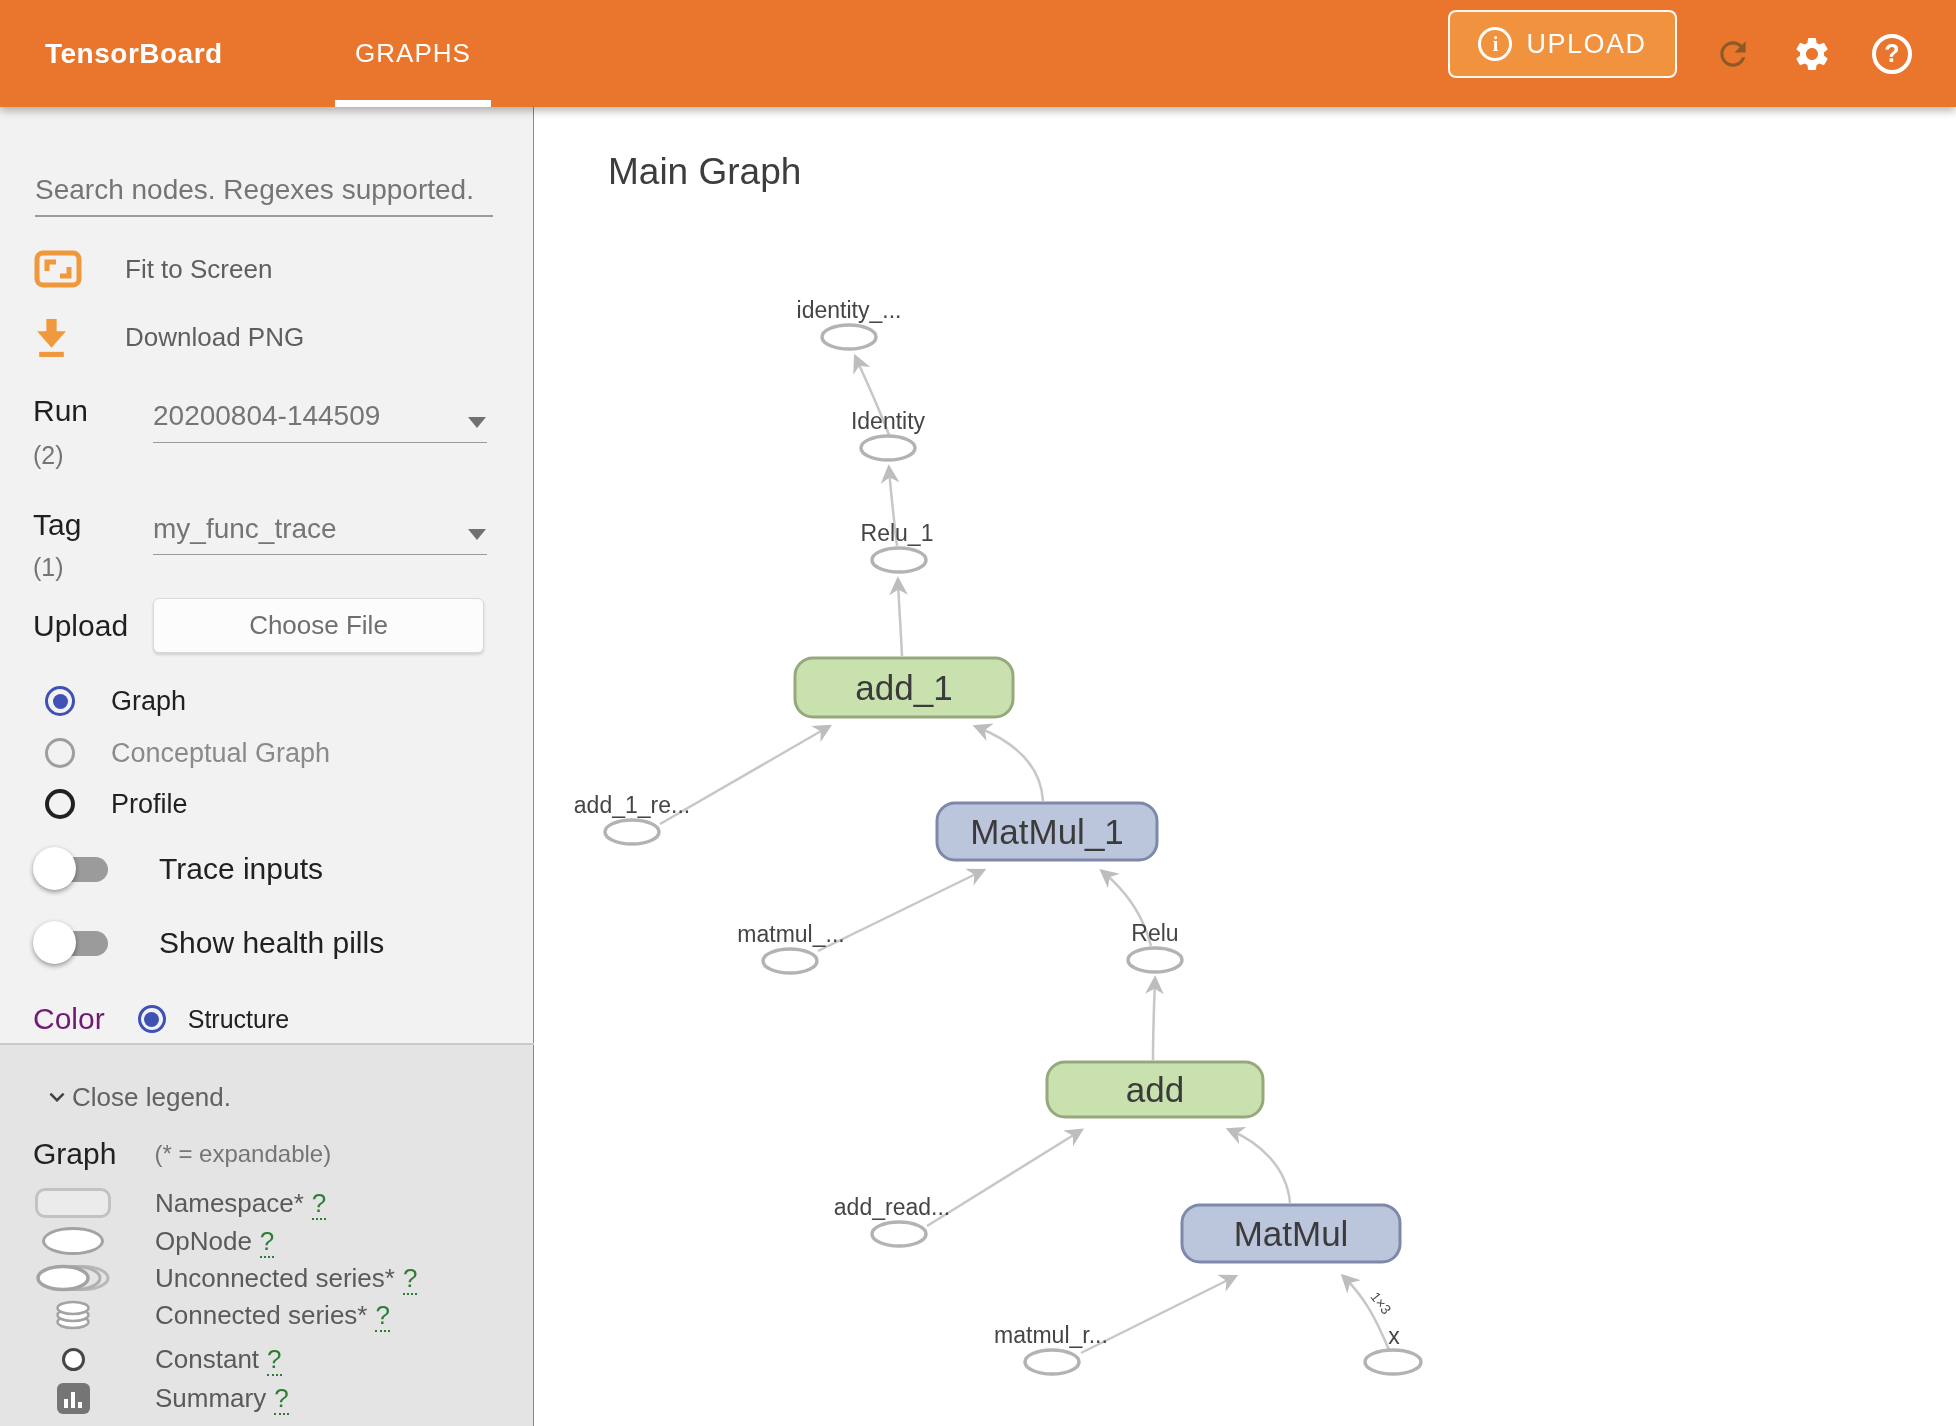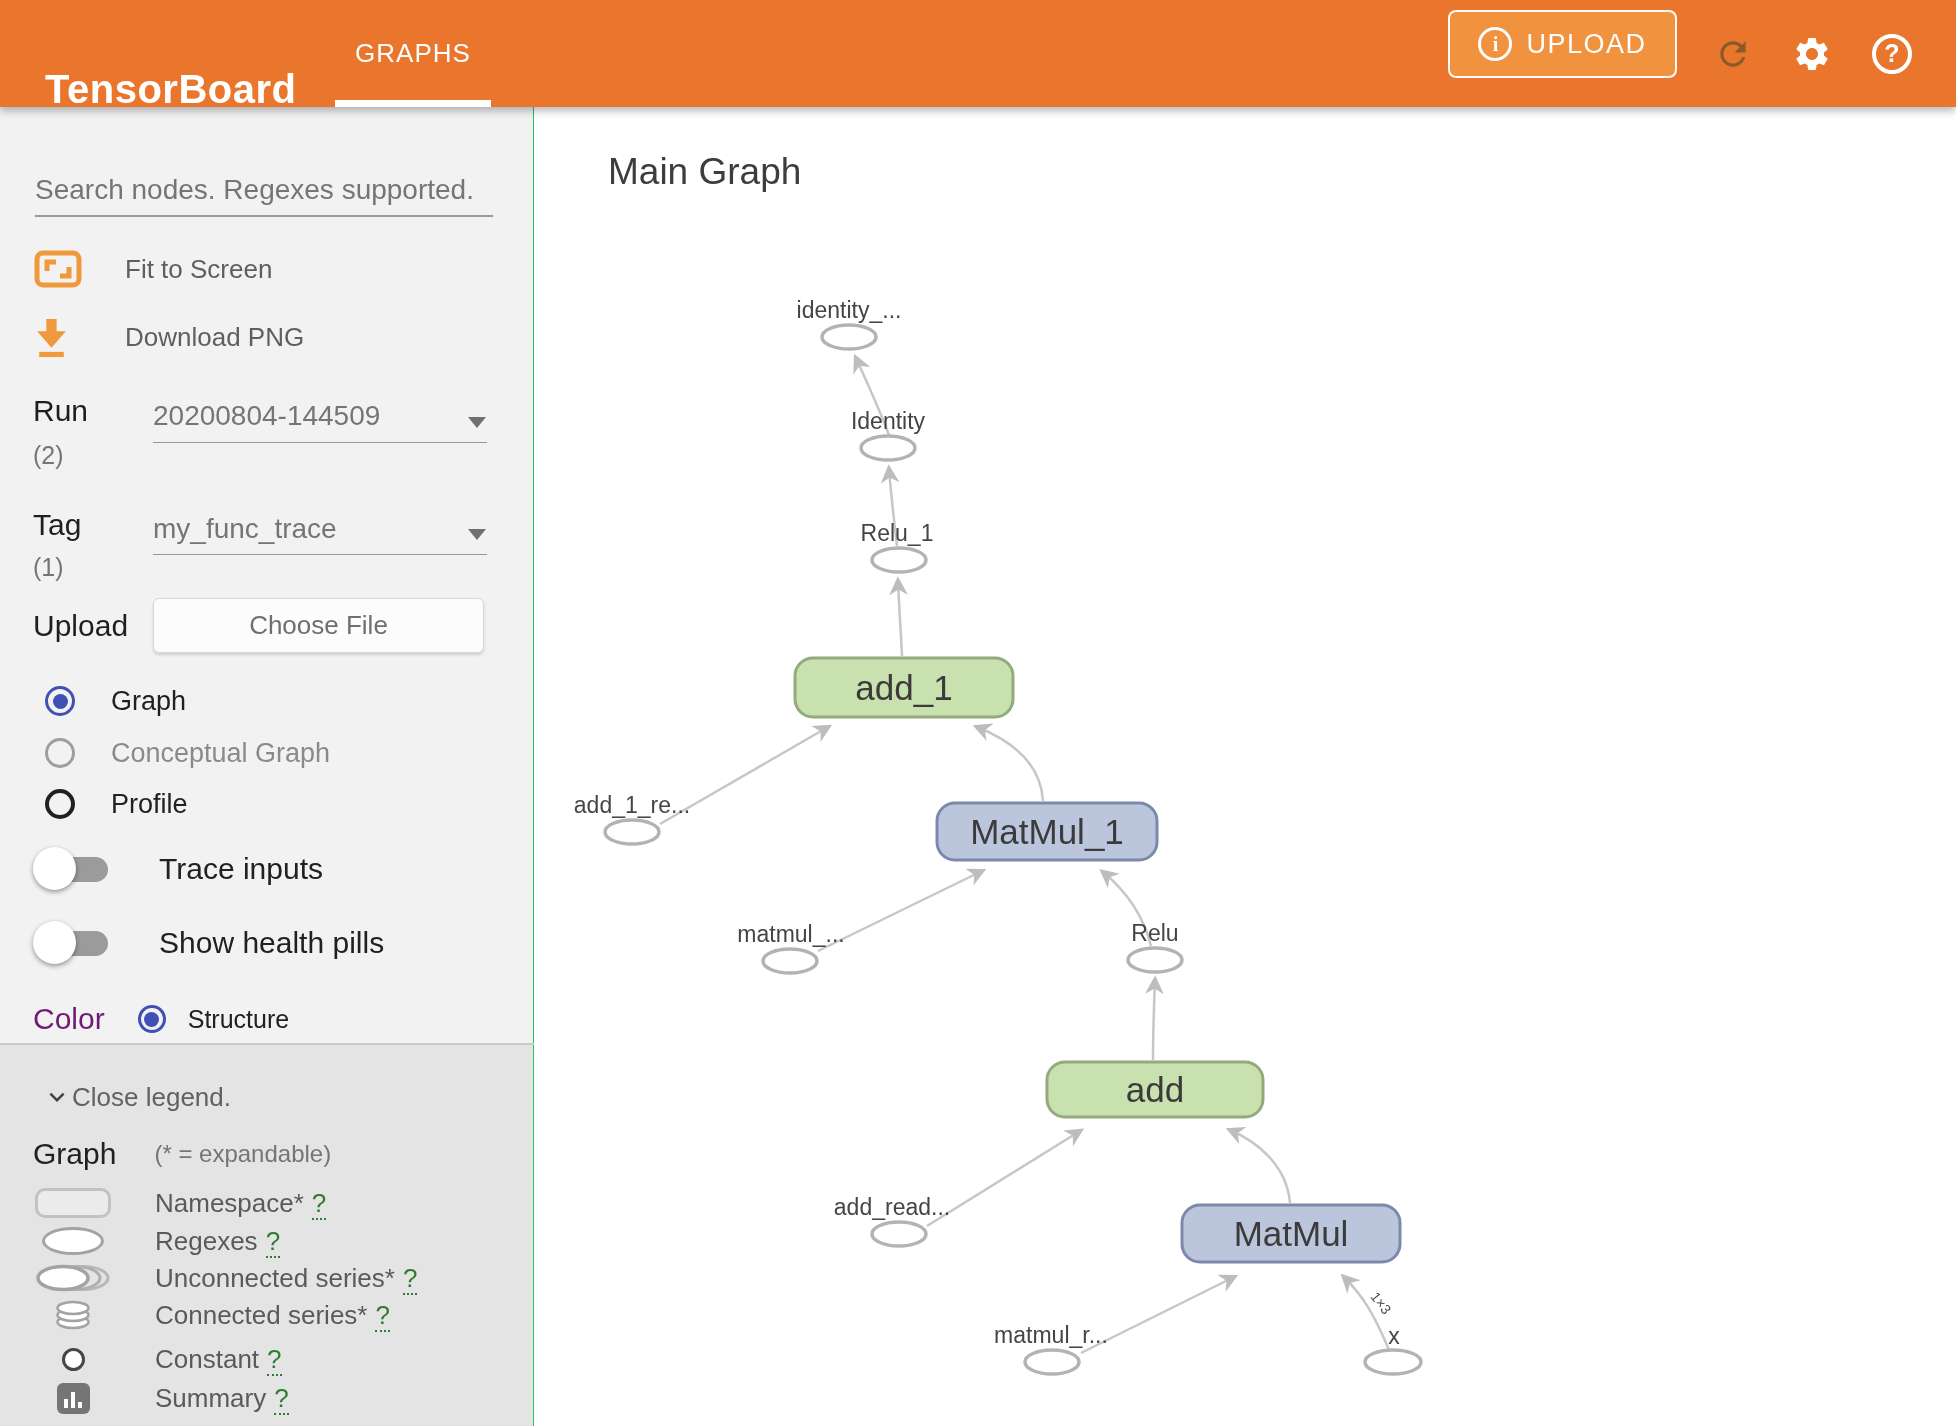--- a/index.html
+++ b/index.html
@@ -4,21 +4,21 @@
 <style>
   * { margin:0; padding:0; box-sizing:border-box; }
   html,body { width:1956px; height:1426px; overflow:hidden; background:#fff;
     font-family:"Liberation Sans","DejaVu Sans",sans-serif; }
   .screen { position:relative; width:1956px; height:1426px; background:#fff; }
 
   
   .header { position:absolute; left:0; top:0; width:1956px; height:107px;
     background:#e9762c; z-index:5; box-shadow:0 4px 8px rgba(0,0,0,0.28); }
   .logo { position:absolute; left:45px; top:0; height:107px; display:flex; align-items:center;
-    color:#fff; font-size:40px; font-weight:700; letter-spacing:.5px;margin-top:36px; }
+    color:#fff; font-size:28px; font-weight:700; letter-spacing:.5px; }
   .tab { position:absolute; left:335px; top:0; width:156px; height:107px;
     display:flex; align-items:center; justify-content:center;
     color:#fff; font-size:26px; font-weight:500; letter-spacing:1px; }
   .tab-underline { position:absolute; left:335px; bottom:0; width:156px; height:7px; background:#fff; }
   .run-select { position:absolute; left:1155px; top:0; width:258px; height:107px; cursor:pointer; }
   .run-select .val { position:absolute; left:0; top:30px; color:#fff; font-size:27px;
     font-weight:700; letter-spacing:1px; }
   .run-select .caret { position:absolute; right:8px; top:40px; width:0; height:0;
     border-left:11px solid transparent; border-right:11px solid transparent; border-top:13px solid #fff; }
   .run-select .uline { position:absolute; left:0; top:68px; width:258px; height:3px; background:#fff; }
@@ -217,21 +217,21 @@
       <div class="lrow" style="top:142px; height:32px; width:533px;">
         <span class="swatch-box">
             <span class="ns-swatch"></span>
           </span>
         <span class="llabel"><span>Namespace*</span><span class="qmark">?</span></span>
       </div>
       <div class="lrow" style="top:180px; height:32px; width:533px;">
         <span class="swatch-box">
             <span class="op-swatch"></span>
           </span>
-        <span class="llabel"><span>Regexes</span><span class="qmark">?</span></span>
+        <span class="llabel"><span>OpNode</span><span class="qmark">?</span></span>
       </div>
       <div class="lrow" style="top:217px; height:32px; width:533px;">
         <span class="swatch-box">
           <svg width="78" height="28" viewBox="0 0 78 28">
             <ellipse cx="49" cy="14" rx="25" ry="11.5" fill="none" stroke="#b8b8b8" stroke-width="3"></ellipse>
             <ellipse cx="41" cy="14" rx="25" ry="11.5" fill="none" stroke="#b0b0b0" stroke-width="3"></ellipse>
             <ellipse cx="29" cy="14" rx="25" ry="11.5" fill="#fff" stroke="#a3a3a3" stroke-width="3.5"></ellipse>
           </svg>
         </span>
         <span class="llabel"><span>Unconnected series*</span><span class="qmark">?</span></span>

